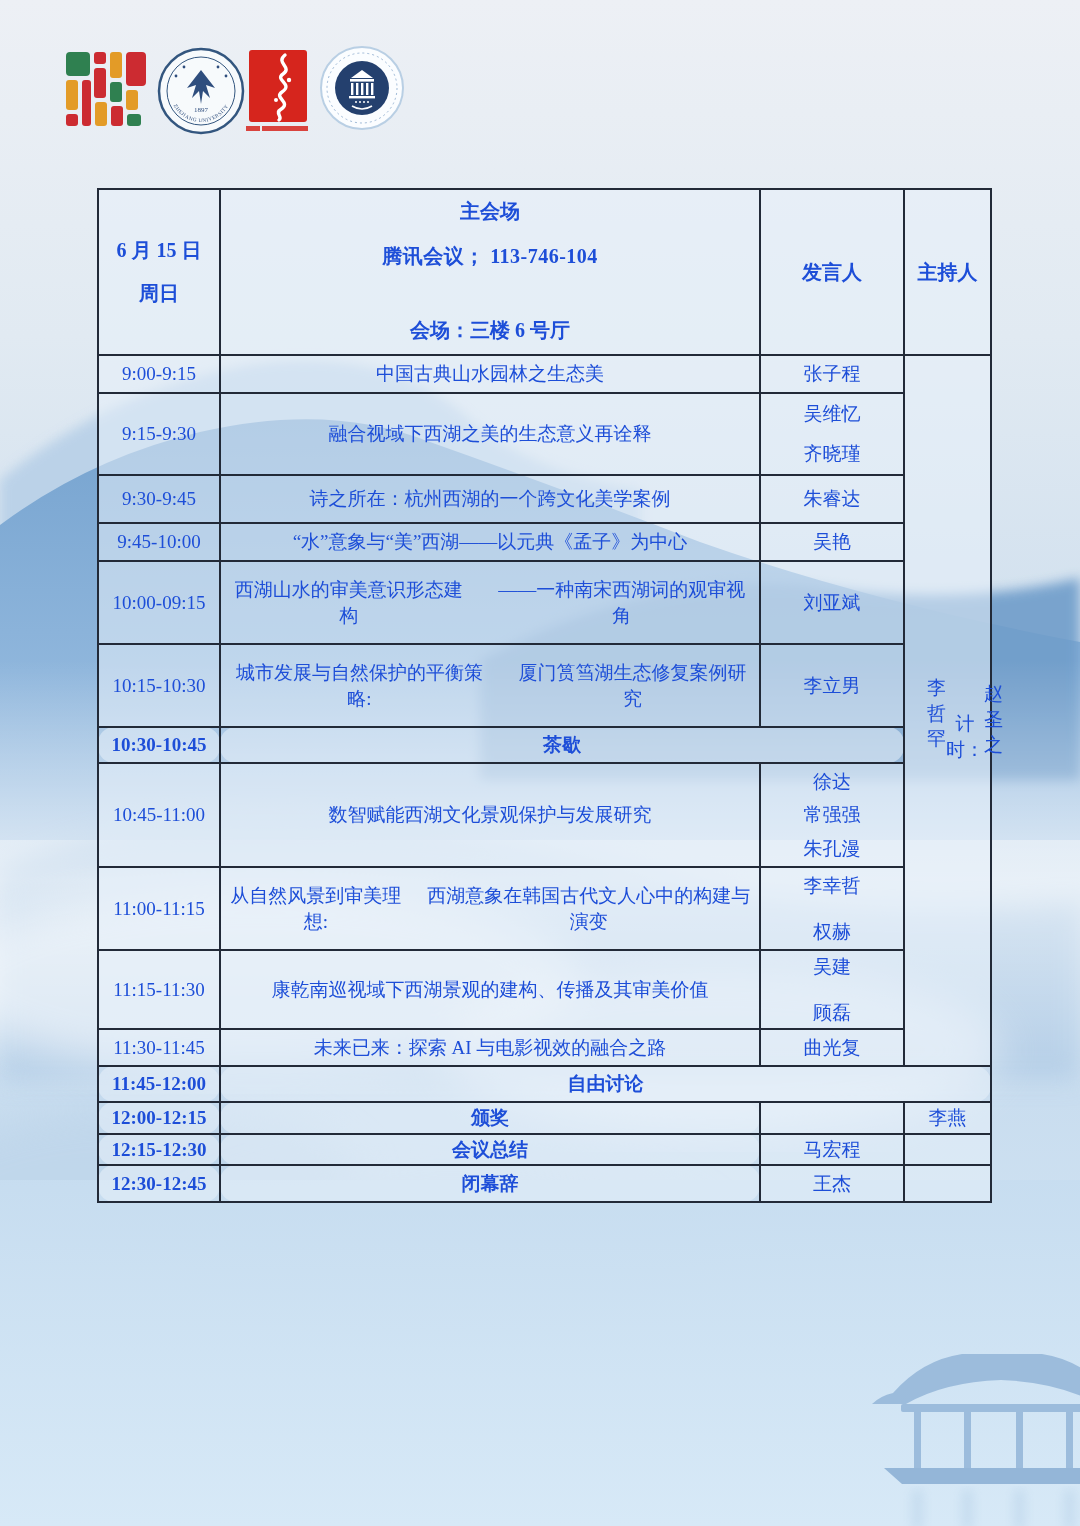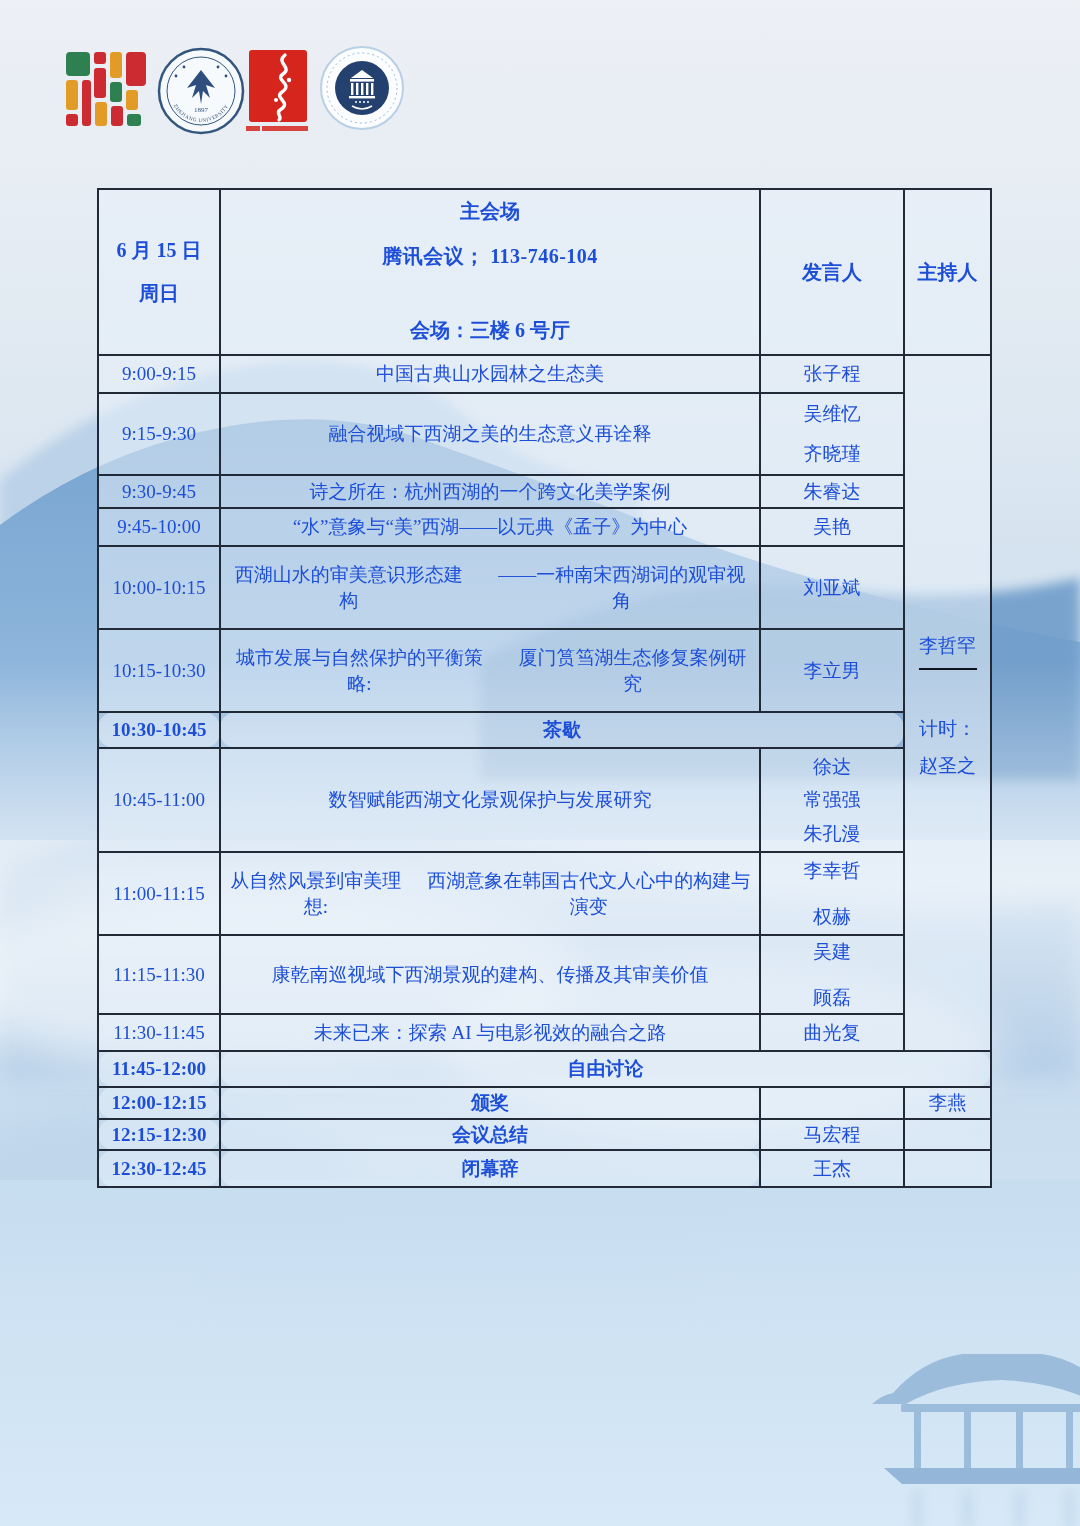--- a/index.html
+++ b/index.html
@@ -31,26 +31,26 @@
   .hdr-main{display:flex;flex-direction:column;height:160px;justify-content:flex-start;}
   .hdr-main .l1{margin-top:6px;}
   .hdr-main .l2{margin-top:18px;letter-spacing:.5px;}
   .hdr-main .l3{margin-top:auto;margin-bottom:8px;}
   .date-cell .l2{margin-top:16px;font-family:Liberation Serif, serif;}
   .title-2line{display:flex;flex-direction:row;gap:20px;}
   .names{display:flex;flex-direction:column;align-items:center;justify-content:center;}
   .names.gap-lg{gap:20px;}
   .names.gap-md{gap:14px;}
   .names.gap-sm{gap:8px;}
-  .host-block{display:flex;flex-direction:column;align-items:center;height:100%;padding-top:6px;}
+  .host-block{display:flex;flex-direction:row;align-items:center;height:100%;padding-top:6px;margin-left:16px;}
   .host-underline{width:58px;height:2px;background:#10131c;margin-top:9px;}
   .host-timer{margin-top:46px;}
   .host-timer-name{margin-top:12px;}
   
-  .h170{height:166px}.h42{height:38px}.h86{height:82px}.h45{height:33px}
+  .h170{height:166px}.h42{height:38px}.h86{height:82px}.h45{height:48px}
   .h87{height:83px}.h40{height:36px}.h108{height:104px}.h83{height:79px}
   .h41{height:37px}.h38{height:24px}
 </style>
 </head>
 <body>
 
 <div class="page">
 
   <svg class="bg" width="1080" height="1526" viewBox="0 0 1080 1526" aria-hidden="true">
     <defs>
@@ -242,21 +242,21 @@
       <td>朱睿达</td>
     </tr>
 
     <tr class="h42">
       <td>9:45-10:00</td>
       <td>“水”意象与“美”西湖——以元典《孟子》为中心</td>
       <td>吴艳</td>
     </tr>
 
     <tr class="h87">
-      <td>10:00-10:15</td>
+      <td>10:00-09:15</td>
       <td>
         <div class="title-2line">
           <div>西湖山水的审美意识形态建构</div>
           <div>——一种南宋西湖词的观审视角</div>
         </div>
       </td>
       <td>刘亚斌</td>
     </tr>
 
     <tr class="h87">

